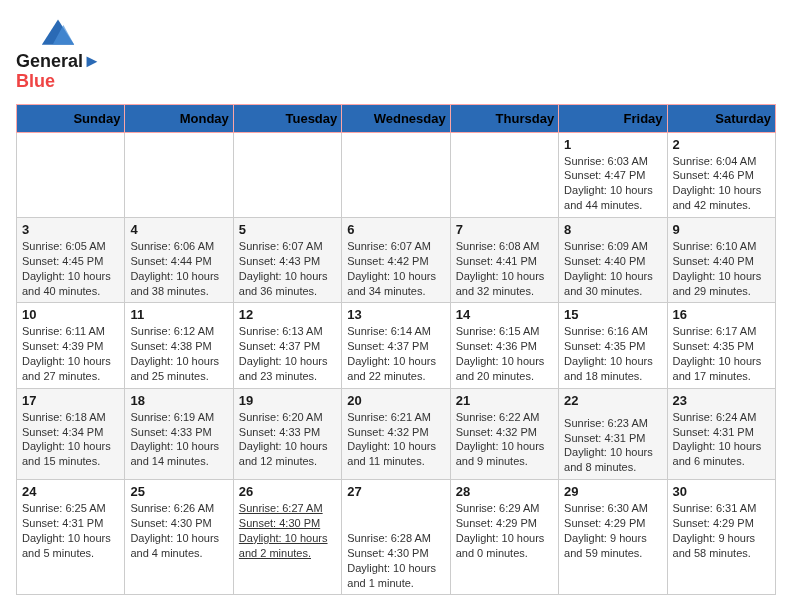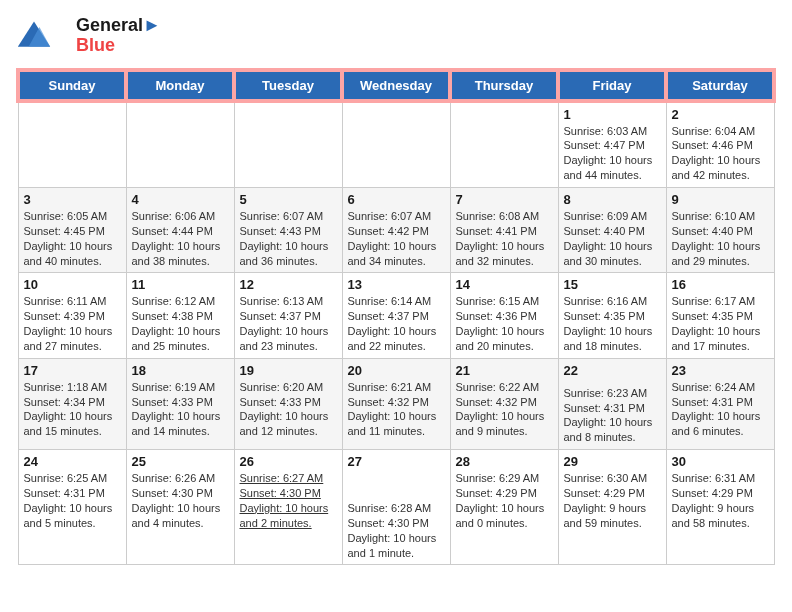--- a/index.html
+++ b/index.html
@@ -12,21 +12,22 @@
     }
     .header {
       display: flex;
       justify-content: space-between;
       align-items: flex-start;
       margin-bottom: 12px;
     }
     .logo {
       display: flex;
       align-items: center;
-      gap: 24px;
+      gap: 0;
+      flex-direction: column;
     }
     .logo-text {
       font-size: 18px;
       font-weight: bold;
       color: #1a1a1a;
       line-height: 1.1;
     }
     .logo-text span {
       color: #2a6ab5;
     }
@@ -46,26 +47,26 @@
       font-size: 14px;
       color: #444;
     }
     .calendar {
       width: 100%;
       border-collapse: collapse;
       border: 1px solid #ccc;
     }
     .calendar th {
       background: #2a6ab5;
-      color: #ffffff;
+      color: #000000;
       font-size: 13px;
       font-weight: bold;
       padding: 6px 4px;
-      text-align: center;
-      border: 4px solid #fca5a5;
+      text-align: right;
+      border: 1px solid #fca5a5;
     }
     .calendar td {
       vertical-align: top;
       border: 1px solid #ccc;
       padding: 4px 5px;
       font-size: 10.5px;
       color: #333;
       width: calc(100% / 7);
       min-height: 80px;
       background: #fff;
@@ -225,21 +226,21 @@
         <td>
           <span class="day-num">16</span>
           <div class="day-info" style="white-space: pre-line;">Sunrise: 6:17 AM
 Sunset: 4:35 PM
 Daylight: 10 hours and 17 minutes.</div>
         </td>
       </tr>
       <tr>
         <td>
           <span class="day-num">17</span>
-          <div class="day-info" style="white-space: pre-line;">Sunrise: 1:18 AM
+          <div class="day-info" style="white-space: pre-line;">Sunrise: 6:18 AM
 Sunset: 4:34 PM
 Daylight: 10 hours and 15 minutes.</div>
         </td>
         <td>
           <span class="day-num">18</span>
           <div class="day-info" style="white-space: pre-line;">Sunrise: 6:19 AM
 Sunset: 4:33 PM
 Daylight: 10 hours and 14 minutes.</div>
         </td>
         <td>

